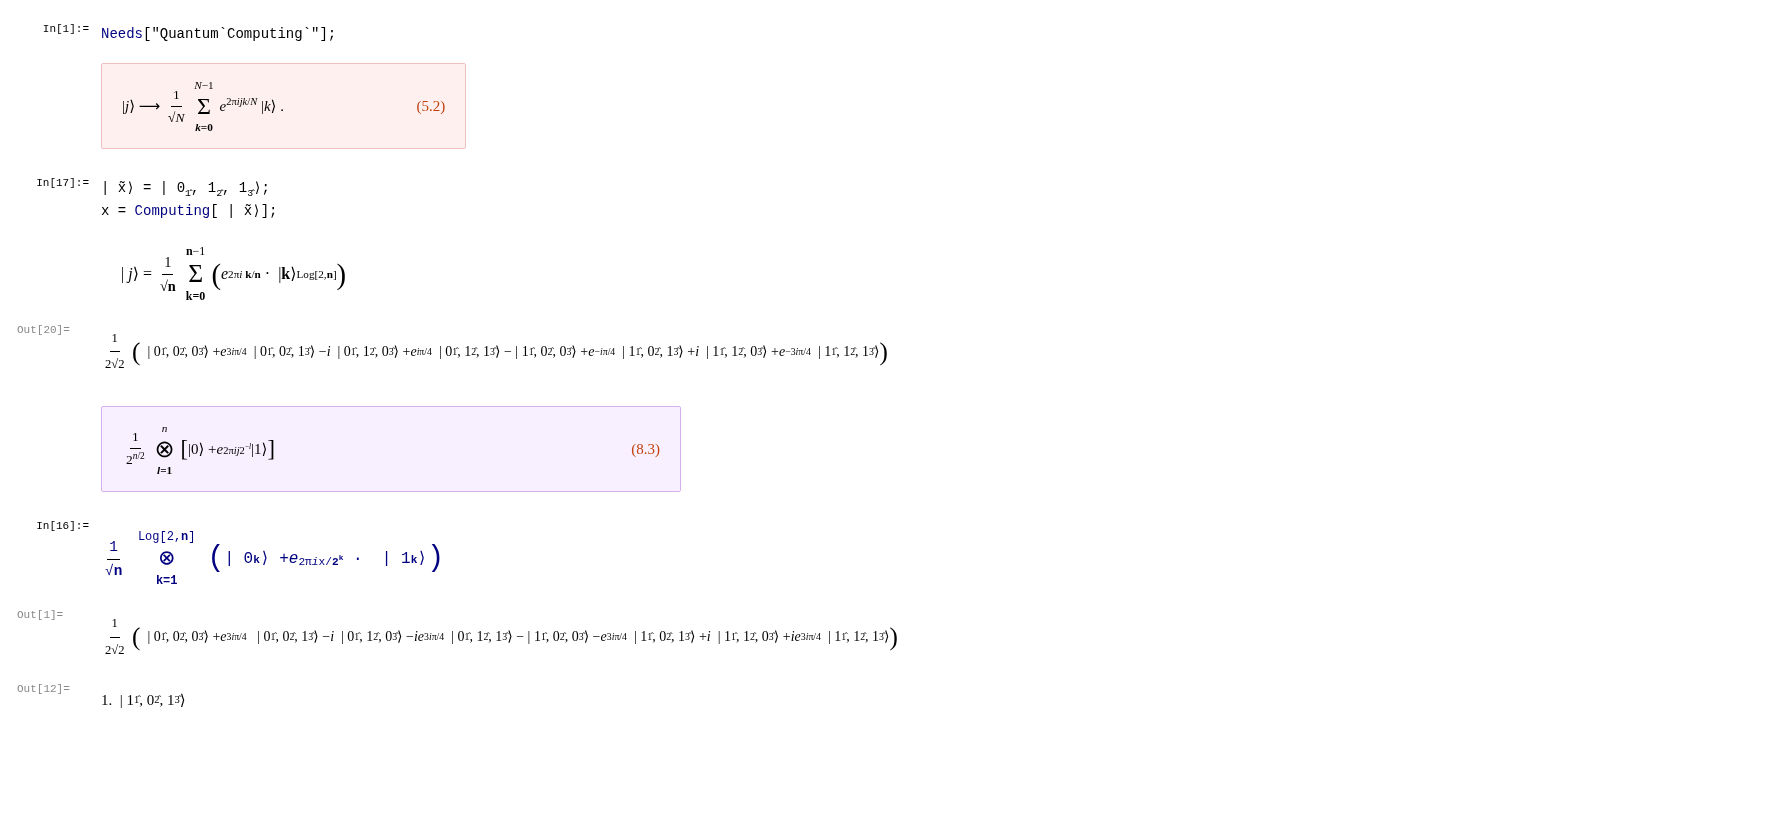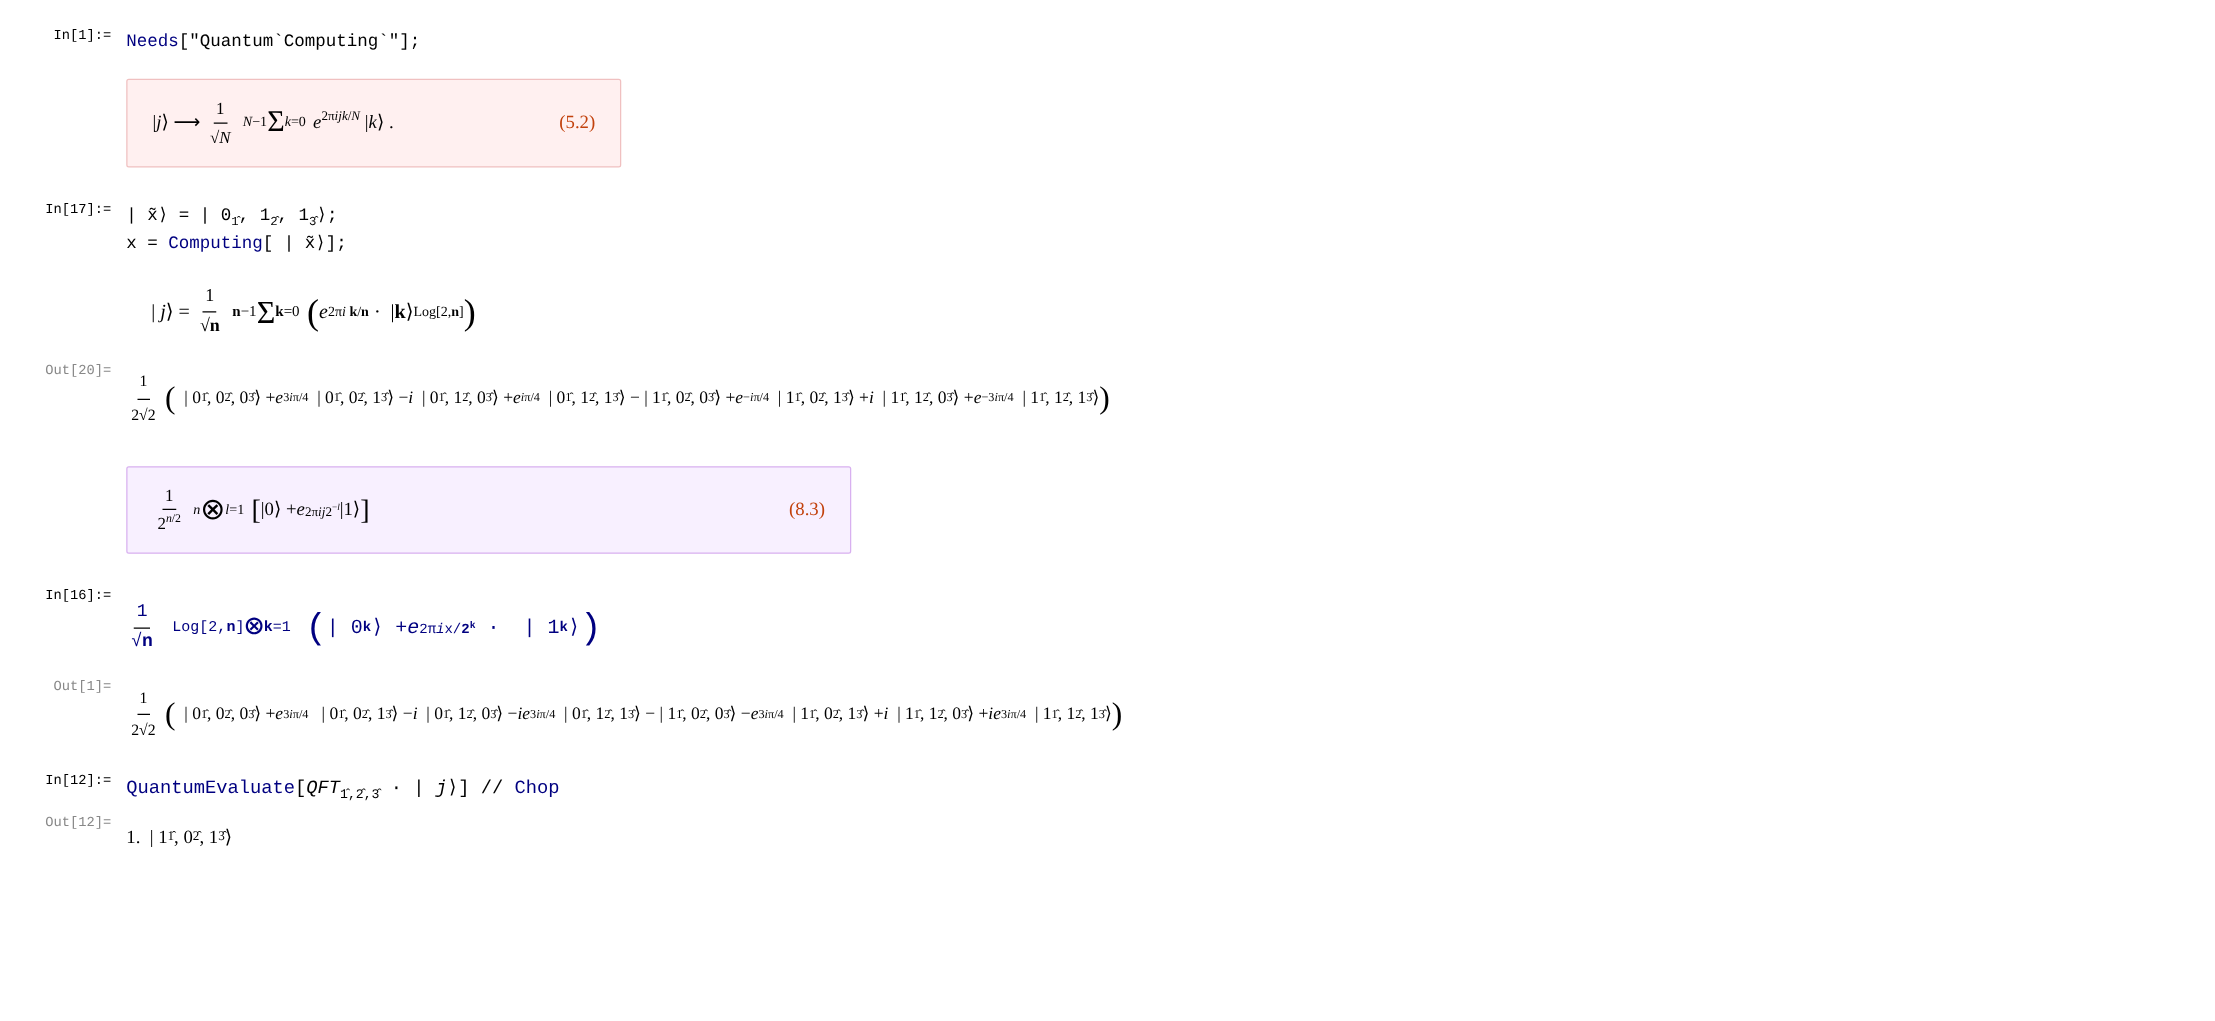--- a/index.html
+++ b/index.html
@@ -99,55 +99,56 @@
     }
 
     .fraction .den {
       padding: 0 2px;
       text-align: center;
       font-size: 0.9em;
     }
 
     .sigma-block {
       display: inline-flex;
-      flex-direction: row;
+      flex-direction: column;
       align-items: center;
       margin: 0 2px;
       vertical-align: middle;
     }
 
     .sigma-top {
       font-size: 0.75em;
       text-align: center;
     }
     .sigma-sym {
       font-size: 1.6em;
       line-height: 1;
     }
     .sigma-bot {
       font-size: 0.75em;
       text-align: center;
+      font-weight: bold;
     }
 
     .section-gap {
       height: 10px;
     }
 
     .label-in { color: #000000; }
     .label-out { color: #888888; }
 
     .code-blue { color: #000080; font-weight: normal; font-family: Liberation Mono, monospace; }
     .code-black { color: #000000; }
 
     .out-label-inline {
       font-size: 11px;
       color: #888;
       font-family: "Courier New", monospace;
       min-width: 80px;
-      text-align: right;
+      text-align: left;
       padding-right: 8px;
       flex-shrink: 0;
     }
 
     .formula-row {
       display: flex;
       align-items: center;
       flex-wrap: nowrap;
       overflow-x: auto;
       width: 100%;
@@ -349,27 +350,20 @@
         | 1<sub>1̂</sub>, 1<sub>2̂</sub>, 0<sub>3̂</sub>⟩ +
         <i>i</i> <i>e</i><sup>3<i>i</i>π/4</sup>&nbsp;
         | 1<sub>1̂</sub>, 1<sub>2̂</sub>, 1<sub>3̂</sub>⟩
         <span style="font-size:1.8em; vertical-align:middle;">)</span>
       </div>
     </div>
   </div>
 
   <div class="section-gap"></div>
 
-  <div class="cell cell-input">
-    <div class="cell-label label-in">In[12]:=</div>
-    <div class="cell-content" style="font-size:15px;">
-      <span class="code-blue">QuantumEvaluate</span><span class="code-black">[</span><span class="code-black"><i>QFT</i><sub>1̂,2̂,3̂</sub> · | <i>j</i>⟩</span><span class="code-black">]</span>
-      <span class="code-black"> // <span class="code-blue">Chop</span></span>
-    </div>
-  </div>
 
   <div class="cell cell-output">
     <div class="out-label-inline label-out">Out[12]=</div>
     <div class="cell-content">
       <div class="formula-row" style="font-size:15px; line-height:2;">
         <span>1.&nbsp;&nbsp;</span>
         | 1<sub>1̂</sub>, 0<sub>2̂</sub>, 1<sub>3̂</sub>⟩
       </div>
     </div>
   </div>

